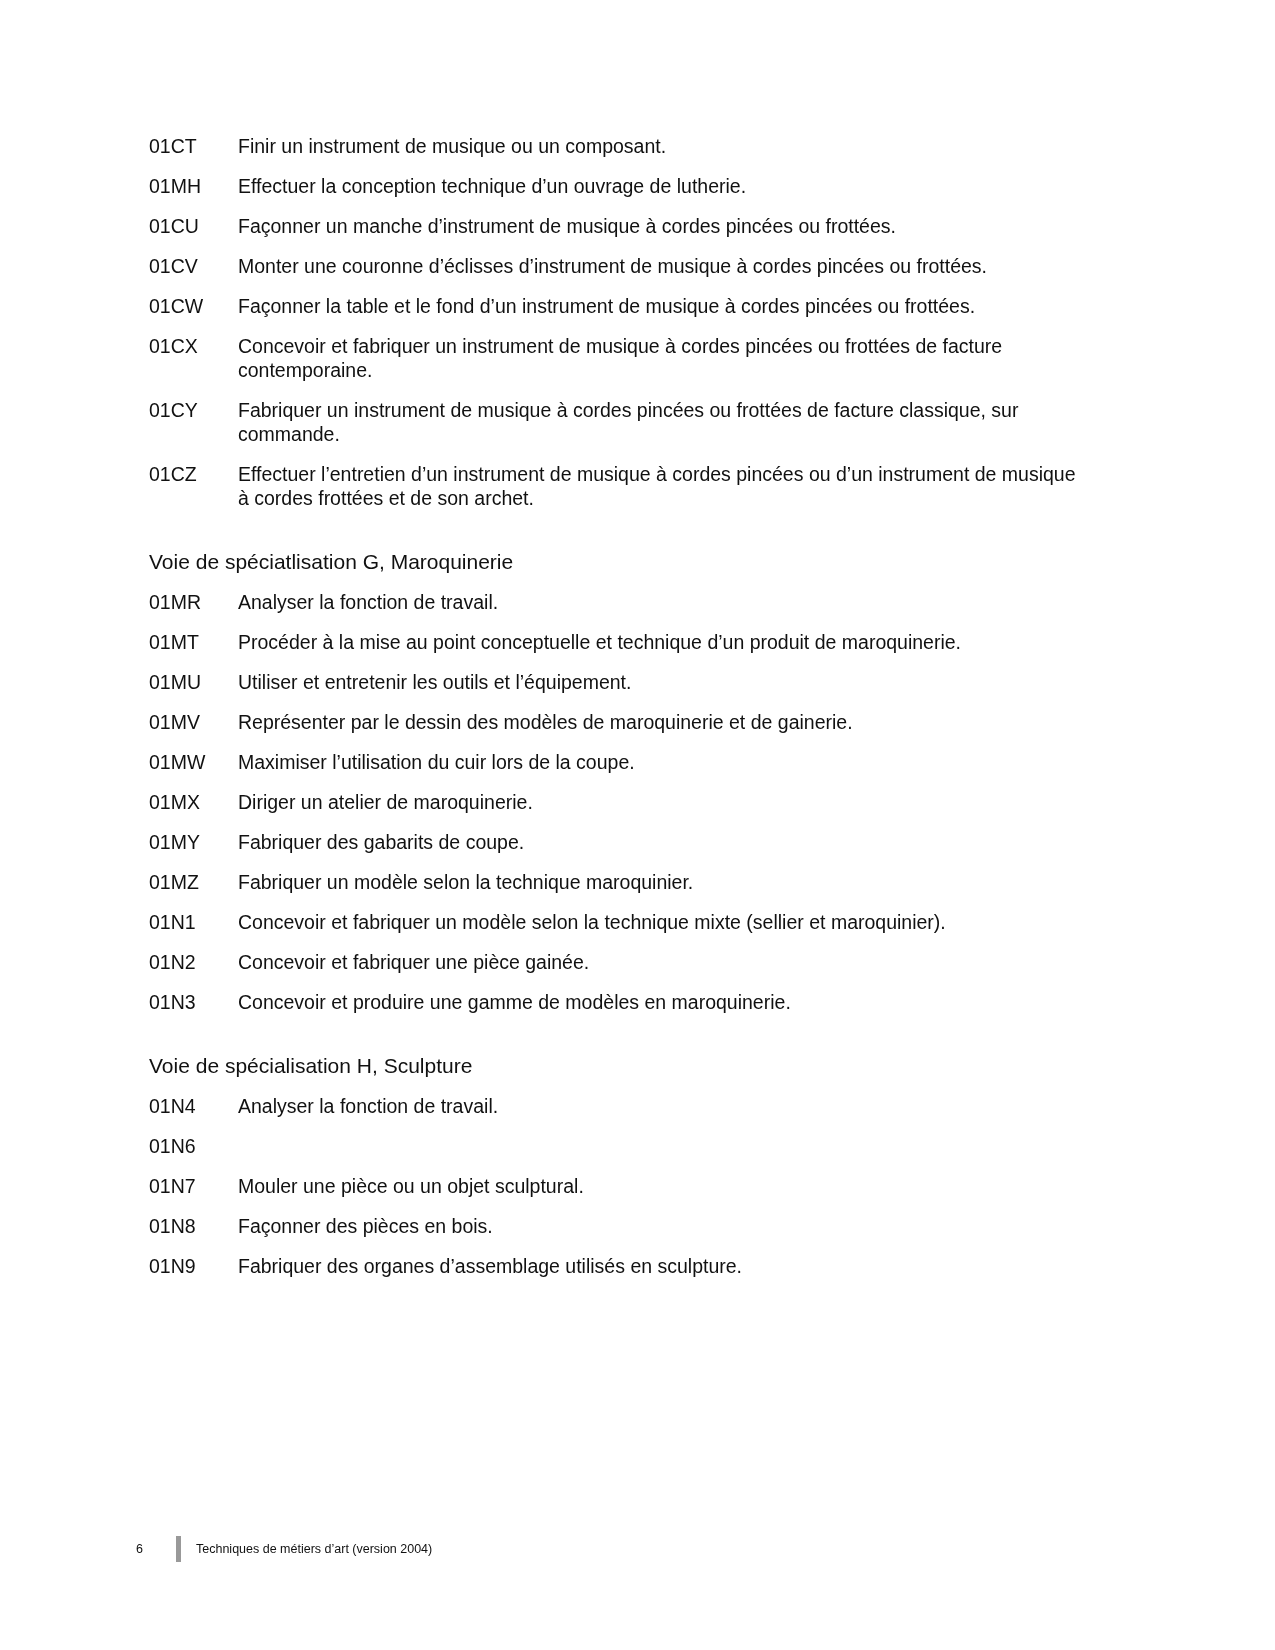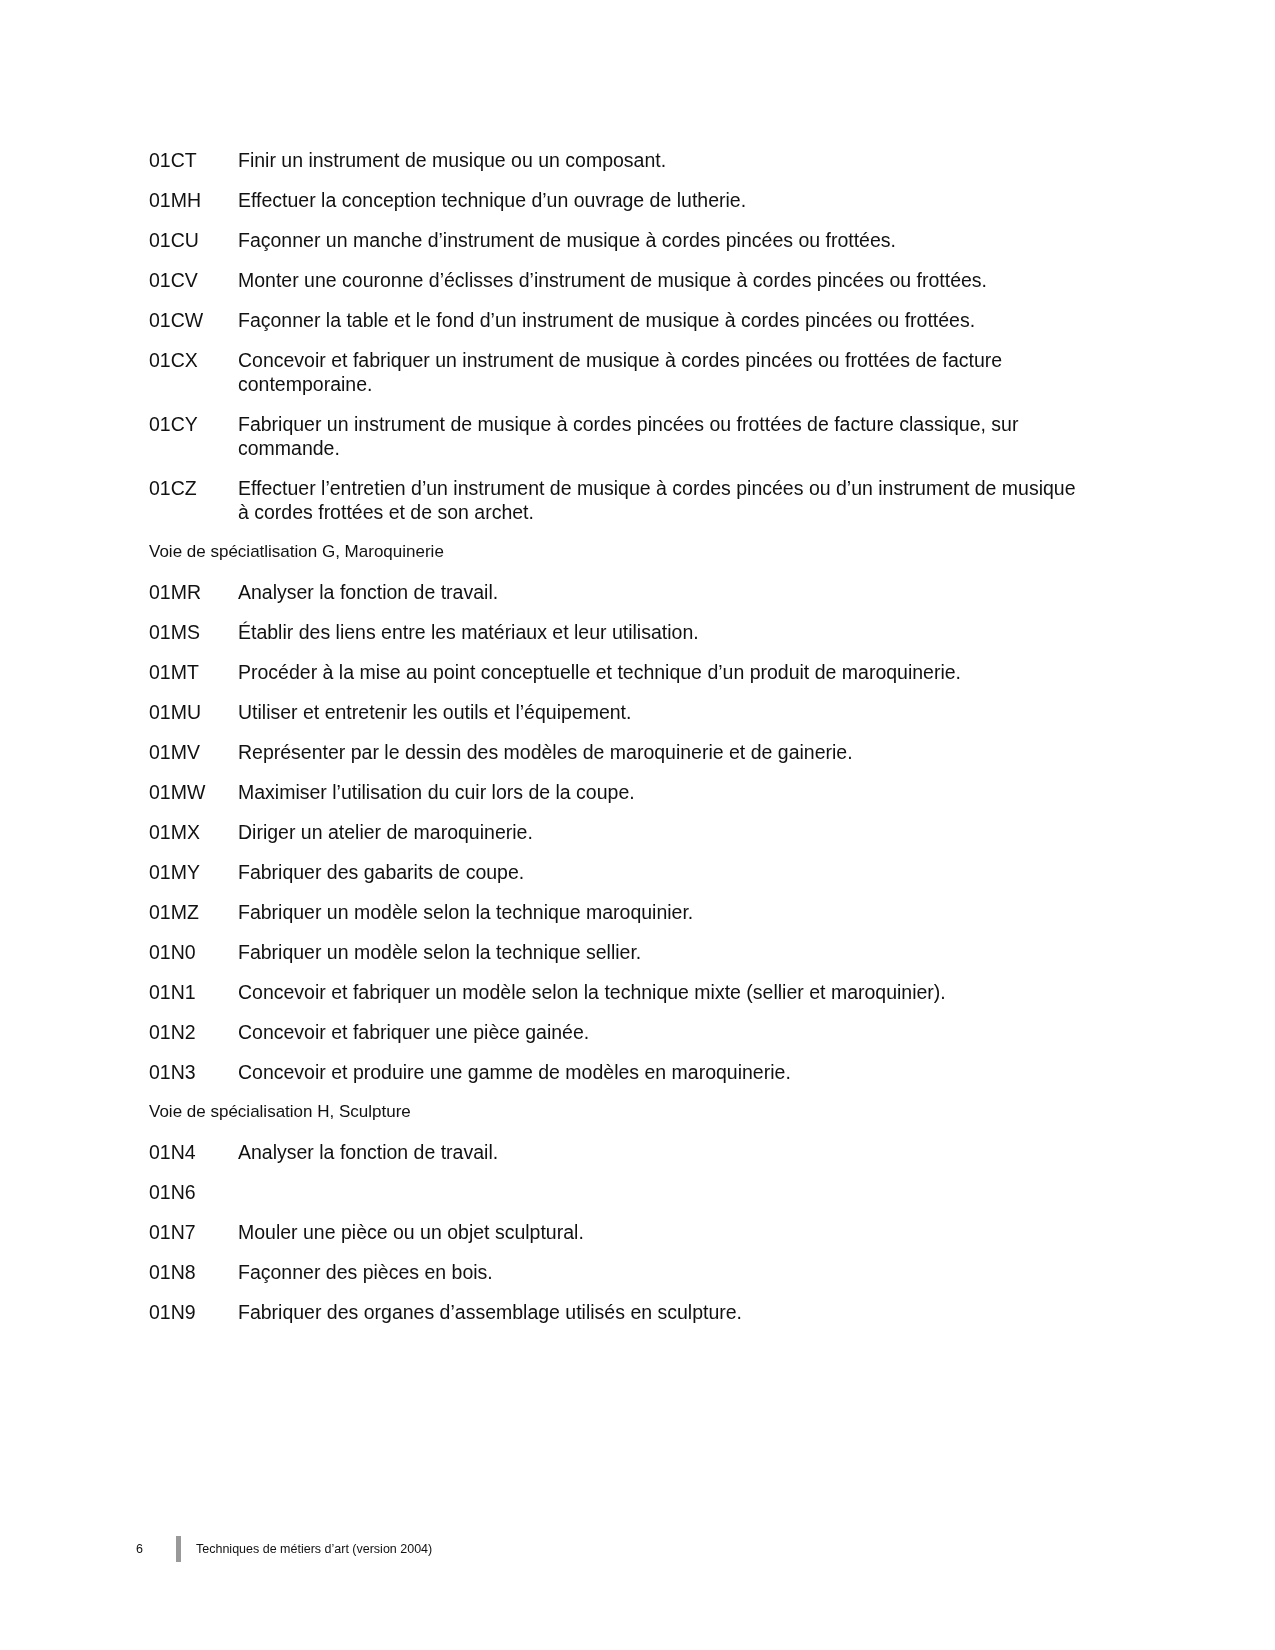--- a/index.html
+++ b/index.html
@@ -11,40 +11,40 @@
       width: 1275px;
       height: 1650px;
       position: relative;
       overflow: hidden;
       font-family: "Liberation Sans", sans-serif;
       color: #111111;
     }
     .page-content {
       position: absolute;
       left: 149px;
-      top: 148px;
+      top: 134px;
       width: 950px;
     }
     .entry {
       display: flex;
       font-size: 19.5px;
       line-height: 24px;
       margin-bottom: 16px;
     }
     .code {
       width: 89px;
       flex: 0 0 89px;
     }
     .desc {
       width: 850px;
     }
     .section-heading {
-      font-size: 17px;
+      font-size: 21px;
       line-height: 24px;
-      margin-top: 16px;
+      margin-top: 40px;
       margin-bottom: 16px;
     }
     .footer {
       position: absolute;
       left: 136px;
       top: 1536px;
       height: 26px;
       display: flex;
       align-items: center;
       font-size: 12.5px;
@@ -100,24 +100,20 @@
       </div>
   </div>
 
   <div>
     <div class="section-heading">Voie de spéciatlisation G, Maroquinerie</div>
     <div class="entry">
         <span class="code">01MR</span>
         <span class="desc">Analyser la fonction de travail.</span>
       </div>
     <div class="entry">
-        <span class="code">01MS</span>
-        <span class="desc">Établir des liens entre les matériaux et leur utilisation.</span>
-      </div>
-    <div class="entry">
         <span class="code">01MT</span>
         <span class="desc">Procéder à la mise au point conceptuelle et technique d’un produit de maroquinerie.</span>
       </div>
     <div class="entry">
         <span class="code">01MU</span>
         <span class="desc">Utiliser et entretenir les outils et l’équipement.</span>
       </div>
     <div class="entry">
         <span class="code">01MV</span>
         <span class="desc">Représenter par le dessin des modèles de maroquinerie et de gainerie.</span>
@@ -130,24 +126,20 @@
         <span class="code">01MX</span>
         <span class="desc">Diriger un atelier de maroquinerie.</span>
       </div>
     <div class="entry">
         <span class="code">01MY</span>
         <span class="desc">Fabriquer des gabarits de coupe.</span>
       </div>
     <div class="entry">
         <span class="code">01MZ</span>
         <span class="desc">Fabriquer un modèle selon la technique maroquinier.</span>
-      </div>
-    <div class="entry">
-        <span class="code">01N0</span>
-        <span class="desc">Fabriquer un modèle selon la technique sellier.</span>
       </div>
     <div class="entry">
         <span class="code">01N1</span>
         <span class="desc">Concevoir et fabriquer un modèle selon la technique mixte (sellier et maroquinier).</span>
       </div>
     <div class="entry">
         <span class="code">01N2</span>
         <span class="desc">Concevoir et fabriquer une pièce gainée.</span>
       </div>
     <div class="entry">

